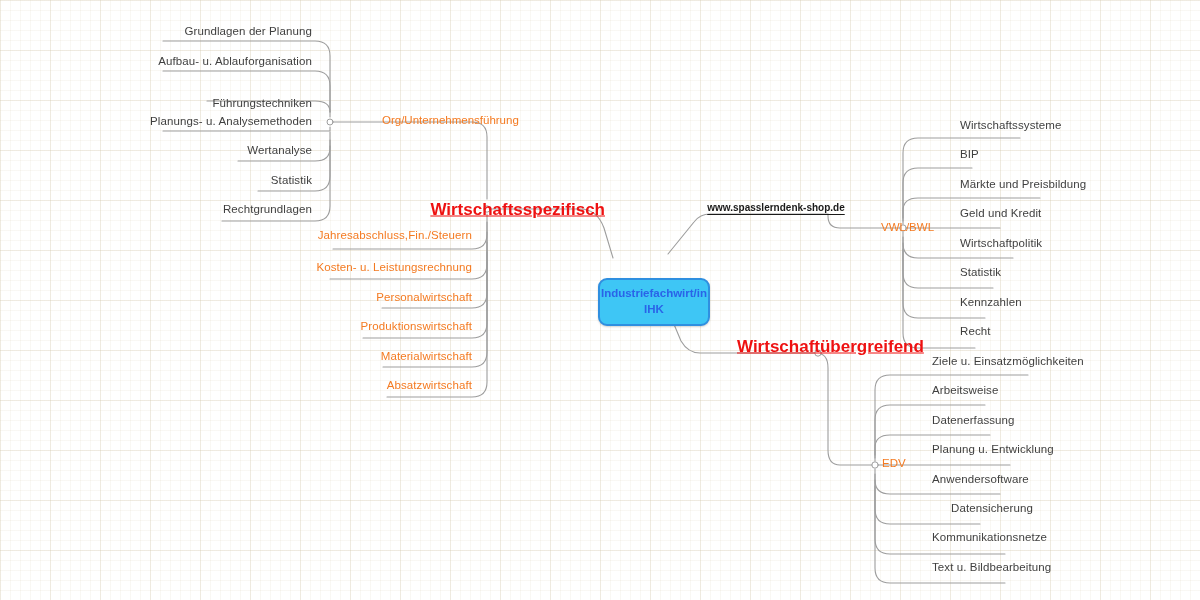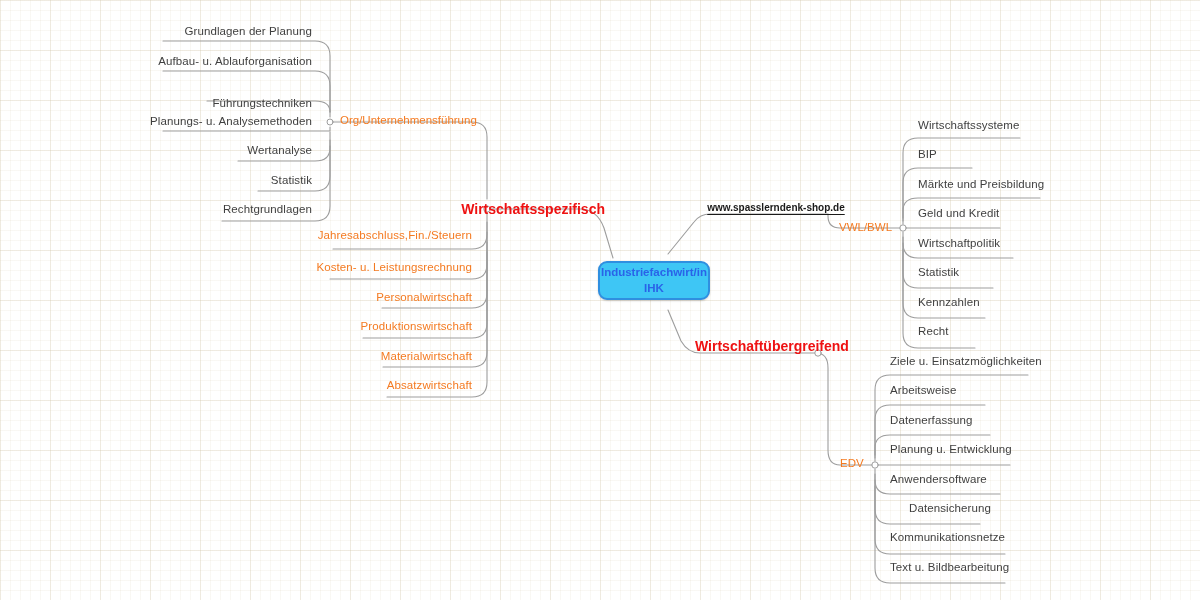--- a/index.html
+++ b/index.html
@@ -21,26 +21,26 @@
   svg#wires{position:absolute;left:0;top:0;width:1200px;height:600px;pointer-events:none;}
   .node{position:absolute;white-space:nowrap;line-height:1;}
 
   
   .leaf{font-size:11.5px;color:#3f3f3f;letter-spacing:.1px;}
   .leaf.orange{color:#f47a21;}
 
   
   .branch{font-size:11.5px;}
   .branch.orange{color:#f47a21;}
-  .branch.red{color:#ee1111;font-weight:bold;font-size:14px;}
+  .branch.red{color:#ee1111;font-weight:bold;font-size:17px;text-decoration:underline;}
   .branch.url{color:#1a1a1a;font-weight:bold;font-size:10px;text-decoration:underline;text-underline-offset:3px;}
 
   
   .ralign{transform:translate(-100%,-50%);}
-  .lalign{transform:translate(0,-50%);}
+  .lalign{transform:translate(0,-50%);margin-left:42px;}
   .calign{transform:translate(-50%,-50%);}
 
   
   #center-node{
     position:absolute;
     box-sizing:border-box;
     background:#3ec6f5;
     border:2px solid #2f8fe0;
     border-radius:9px;
     box-shadow:0 1px 2px rgba(0,0,0,.18);
@@ -104,21 +104,21 @@
       <path d="M1005,583 L890,583 Q875,583 875,568 L875,486"></path>
       <circle cx="875" cy="465" r="3.2" fill="#ffffff" stroke="#9d9d9d" stroke-width="1"></circle>
 
       <path d="M872,465 L840,465 Q828,465 828,450 L828,368 Q828,353 816,353"></path>
       <path d="M815,353 L700,353 Q688,353 681,341 L668,310"></path>
       <circle cx="818" cy="353" r="3.2" fill="#ffffff" stroke="#9d9d9d" stroke-width="1"></circle>
 
     </g>
   </svg>
 
-  <div id="center-node" style="left:598px;top:261px;width:112px;height:39px;">
+  <div id="center-node" style="left:598px;top:278px;width:112px;height:48px;">
     <span><span>Industriefachwirt/in</span><br><span>IHK</span></span>
   </div>
 
   <div class="node branch red ralign" style="left:605px;top:209px;">Wirtschaftsspezifisch</div>
 
   <div class="node branch url calign" style="left:776px;top:208px;">www.spasslerndenk-shop.de</div>
 
   <div class="node branch red lalign" style="left:695px;top:346px;">Wirtschaftübergreifend</div>
 
   <div class="node branch orange lalign" style="left:340px;top:121px;">Org/Unternehmensführung</div>

